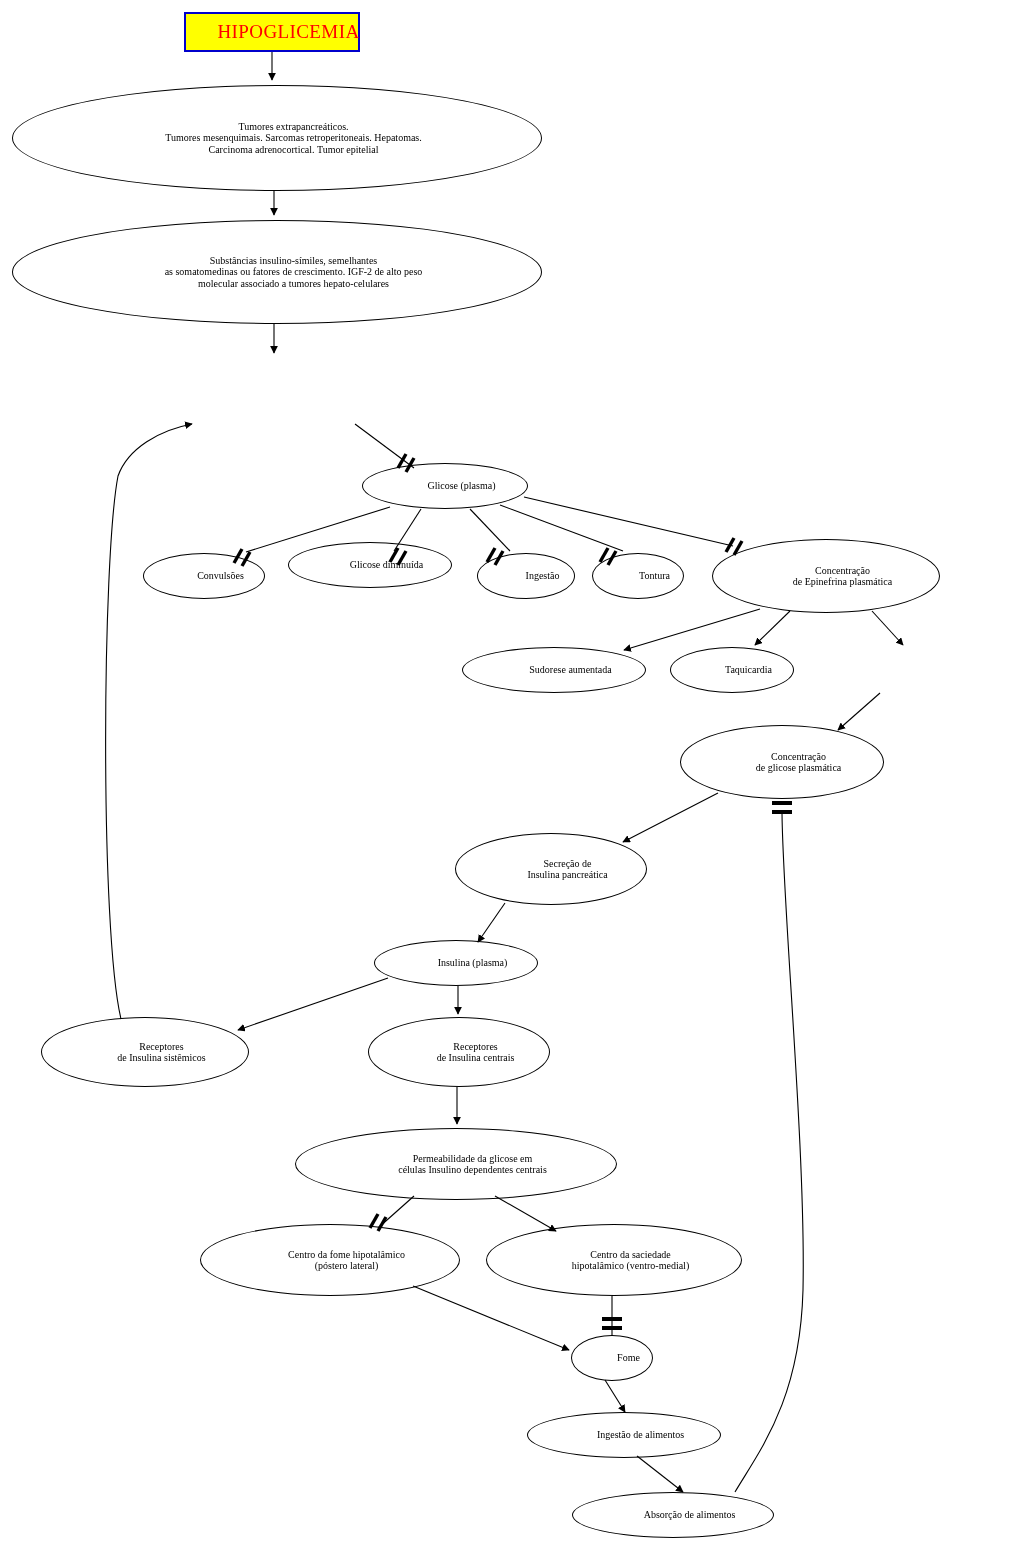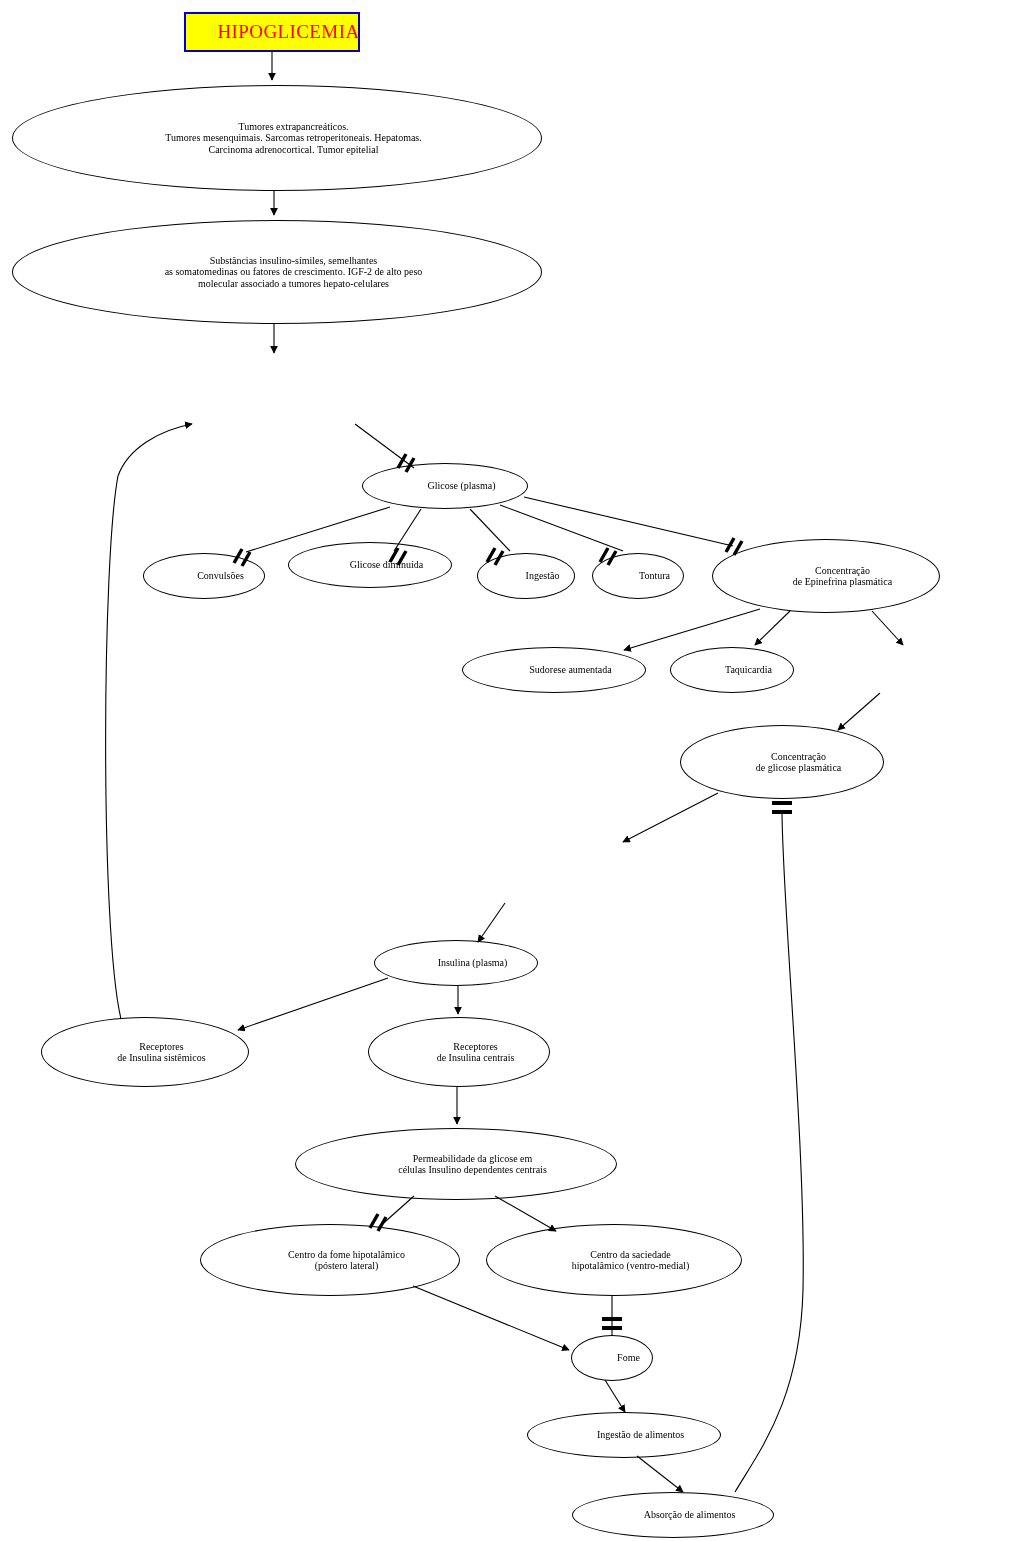--- a/index.html
+++ b/index.html
@@ -204,20 +204,24 @@
   <div class="node ellipse" style="left:670px; top:647px; width:124px; height:46px;">
     <span class="node-label f15">Taquicardia</span>
   </div>
 
 
   <div class="node ellipse" style="left:680px; top:725px; width:204px; height:74px;">
     <span class="node-label f15">Concentração
 de glicose plasmática</span>
   </div>
 
+  <div class="node ellipse" style="left:455px; top:833px; width:192px; height:72px;">
+    <span class="node-label f15">Secreção de
+Insulina pancreática</span>
+  </div>
 
   <div class="node ellipse" style="left:374px; top:940px; width:164px; height:46px;">
     <span class="node-label f15">Insulina (plasma)</span>
   </div>
 
   <div class="node ellipse" style="left:41px; top:1017px; width:208px; height:70px;">
     <span class="node-label f15">Receptores
 de Insulina sistêmicos</span>
   </div>
 

